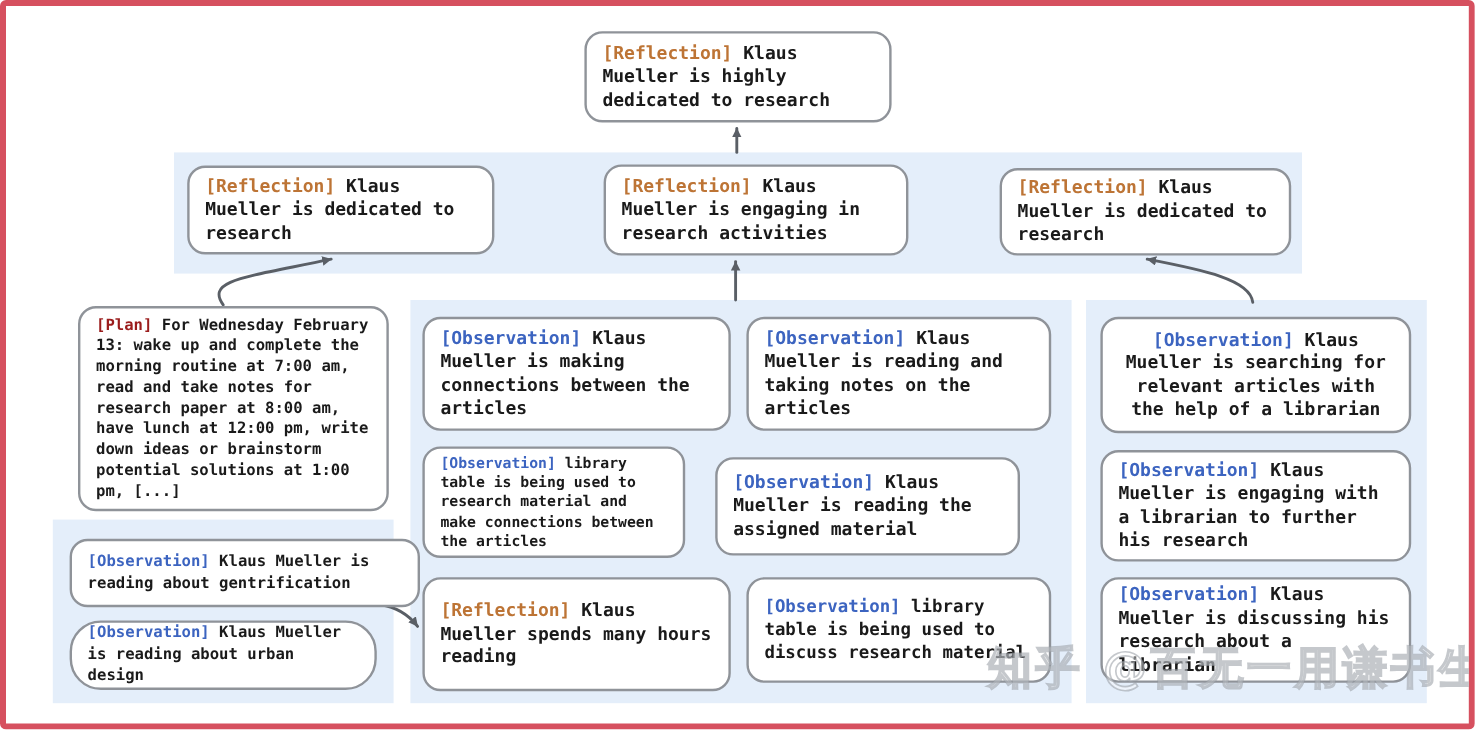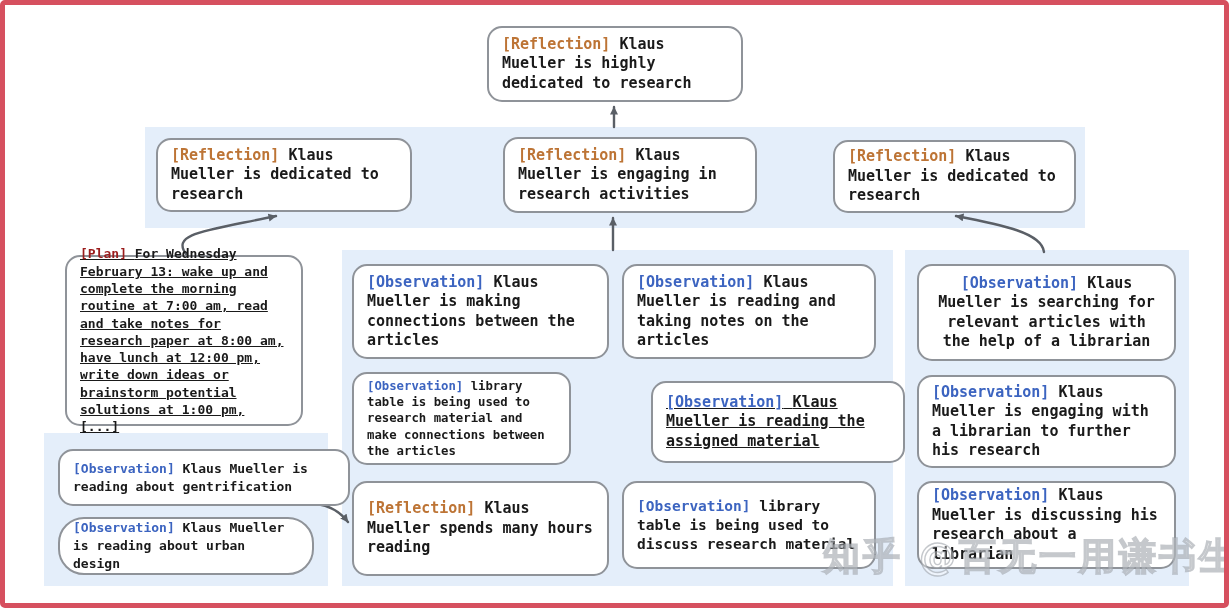--- a/index.html
+++ b/index.html
@@ -88,21 +88,21 @@
   <div class="node t-lg" style="left:151px;top:133px;width:256px;height:74px;">
     <div class="inner"><span class="lbl-reflection">[Reflection]</span> <span>Klaus Mueller is dedicated to research</span></div>
   </div>
   <div class="node t-lg" style="left:483px;top:132px;width:254px;height:76px;margin-left:15px;">
     <div class="inner"><span class="lbl-reflection">[Reflection]</span> <span>Klaus Mueller is engaging in research activities</span></div>
   </div>
   <div class="node t-lg" style="left:828px;top:135px;width:243px;height:73px;">
     <div class="inner"><span class="lbl-reflection">[Reflection]</span> <span>Klaus Mueller is dedicated to research</span></div>
   </div>
 
-  <div class="node t-plan" style="left:60px;top:250px;width:238px;height:171px;text-decoration:underline;">
+  <div class="node t-plan" style="left:60px;top:250px;width:259px;height:171px;">
     <div class="inner"><span class="lbl-plan">[Plan]</span> <span>For Wednesday February 13: wake up and complete the morning routine at 7:00 am, read and take notes for research paper at 8:00 am, have lunch at 12:00 pm, write down ideas or brainstorm potential solutions at 1:00 pm, [...]</span></div>
   </div>
 
   <div class="node t-obs2" style="left:53px;top:444px;width:292px;height:57px;">
     <div class="inner"><span class="lbl-observation">[Observation]</span> <span>Klaus Mueller is reading about gentrification</span></div>
   </div>
   <div class="node t-obs2" style="left:53px;top:512px;width:256px;height:58px;border-radius:26px;">
     <div class="inner"><span class="lbl-observation">[Observation]</span> <span>Klaus Mueller is reading about urban design</span></div>
   </div>
 
@@ -112,21 +112,21 @@
   <div class="node t-sm" style="left:347px;top:367px;width:219px;height:93px;">
     <div class="inner"><span class="lbl-observation">[Observation]</span> <span>library table is being used to research material and make connections between the articles</span></div>
   </div>
   <div class="node t-lg" style="left:347px;top:476px;width:257px;height:95px;">
     <div class="inner"><span class="lbl-reflection">[Reflection]</span> <span>Klaus Mueller spends many hours reading</span></div>
   </div>
 
   <div class="node t-lg" style="left:617px;top:259px;width:254px;height:95px;">
     <div class="inner"><span class="lbl-observation">[Observation]</span> <span>Klaus Mueller is reading and taking notes on the articles</span></div>
   </div>
-  <div class="node t-lg" style="left:646px;top:376px;width:254px;height:82px;text-decoration:underline;">
+  <div class="node t-lg" style="left:591px;top:376px;width:254px;height:82px;">
     <div class="inner"><span class="lbl-observation">[Observation]</span> <span>Klaus Mueller is reading the assigned material</span></div>
   </div>
   <div class="node t-md" style="left:617px;top:476px;width:254px;height:88px;">
     <div class="inner"><span class="lbl-observation">[Observation]</span> <span>library table is being used to discuss research material</span></div>
   </div>
 
   <div class="node t-lg" style="left:912px;top:259px;width:259px;height:97px;text-align:center;">
     <div class="inner"><span class="lbl-observation">[Observation]</span> <span>Klaus Mueller is searching for relevant articles with the help of a librarian</span></div>
   </div>
   <div class="node t-lg" style="left:912px;top:370px;width:259px;height:93px;align-items:center;">

